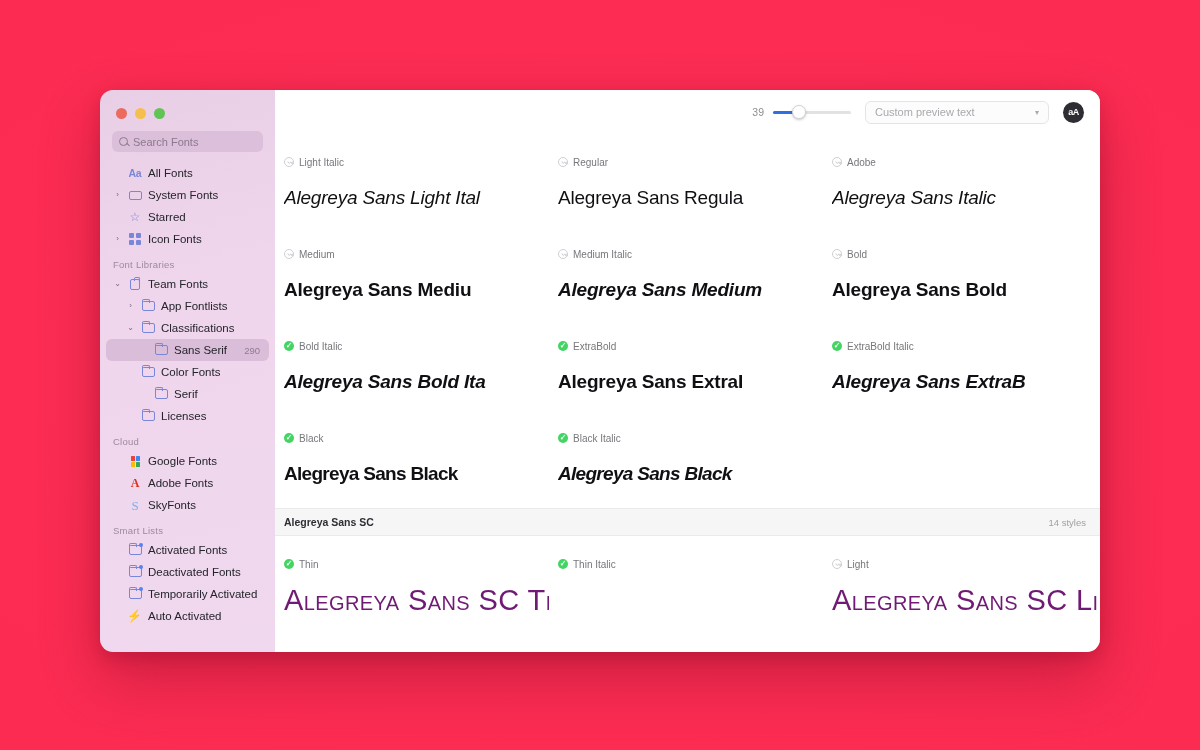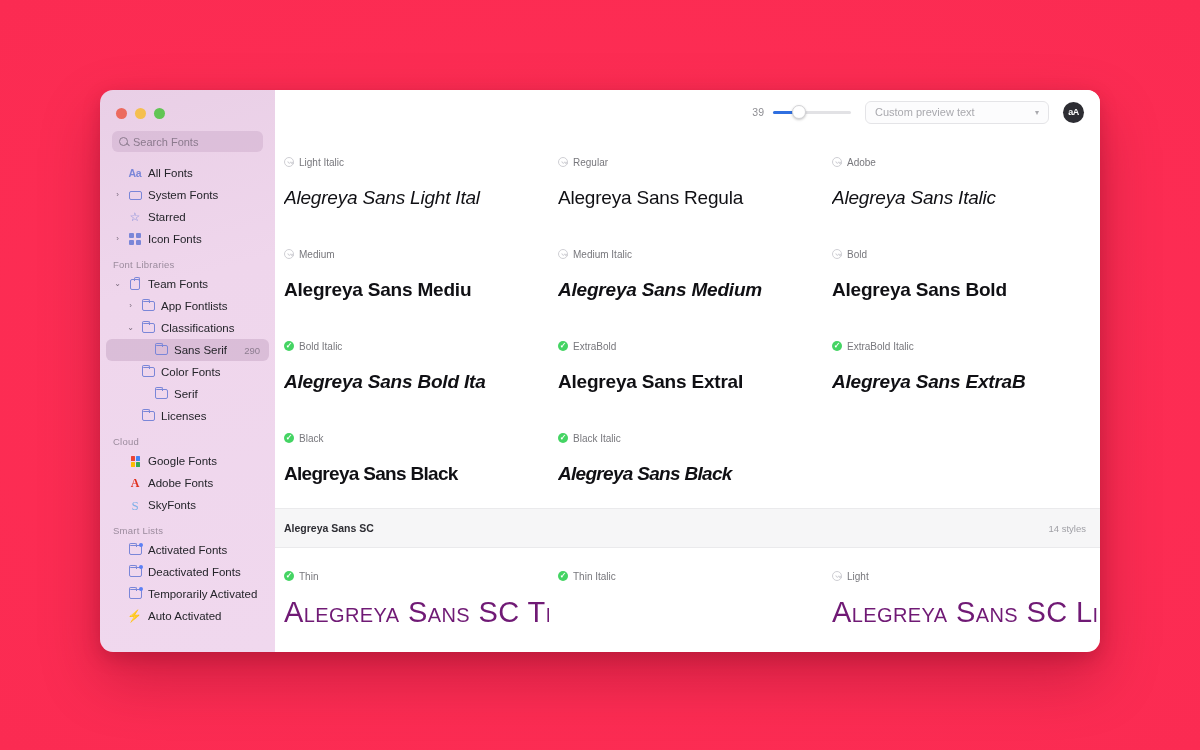--- a/index.html
+++ b/index.html
@@ -158,21 +158,21 @@
   }
   .sample.w-light  { font-weight: 300; }
   .sample.w-reg    { font-weight: 400; }
   .sample.w-med    { font-weight: 600; }
   .sample.w-bold   { font-weight: 700; }
   .sample.w-xbold  { font-weight: 800; }
   .sample.w-black  { font-weight: 900; letter-spacing: -.7px; }
   .sample.it { font-style: italic; }
 
   .section-head {
-    height: 40px;
+    height: 28px;
     background: #f6f6f7;
     border-top: .8px solid #eaeaec;
     border-bottom: .8px solid #eaeaec;
     display: flex; align-items: center;
     padding: 0 14px 0 9px;
     margin-top: 6px;
   }
   .section-head .nm { font-size: 10.5px; color: #2d2d33; font-weight: 600; }
   .section-head .ct { margin-left: auto; font-size: 9.5px; color: #a0a0a6; }
 

